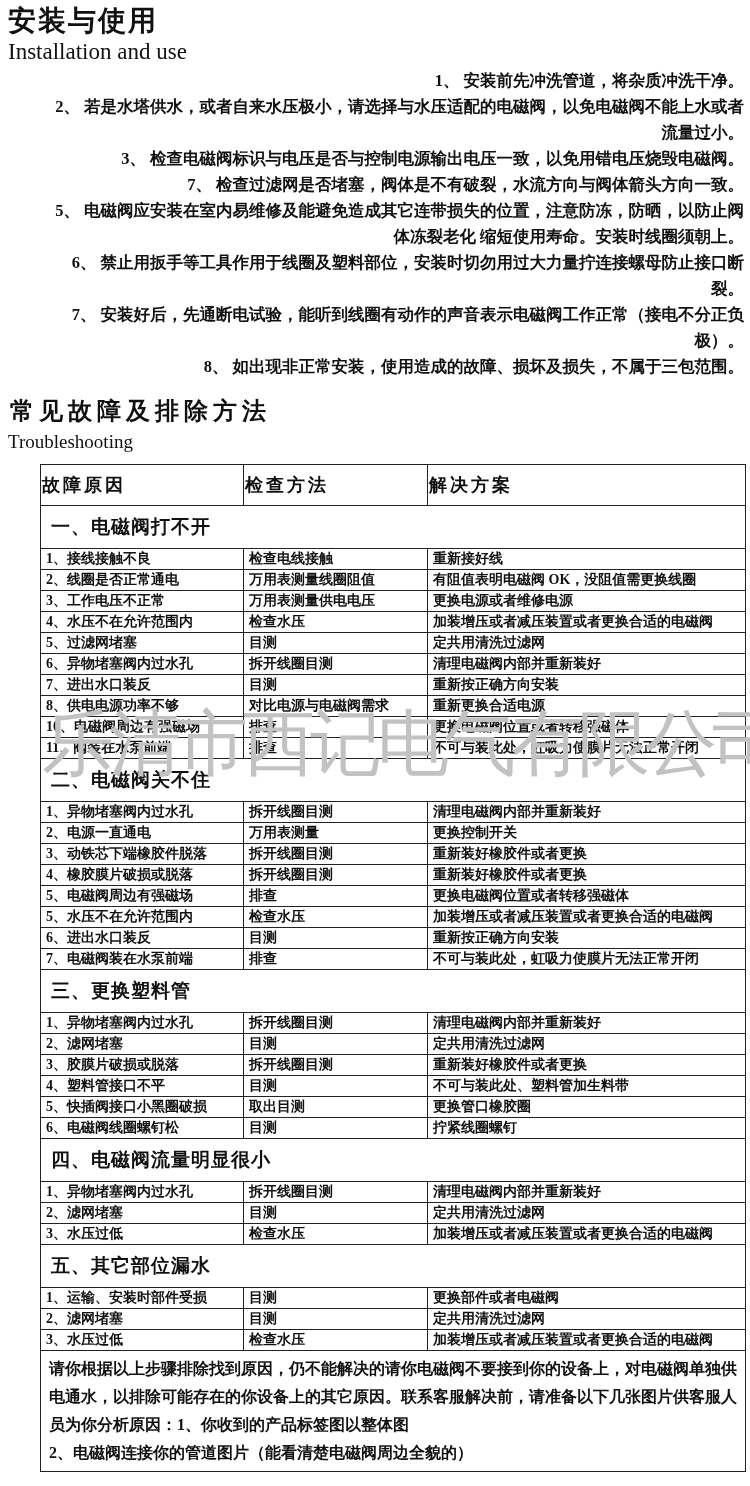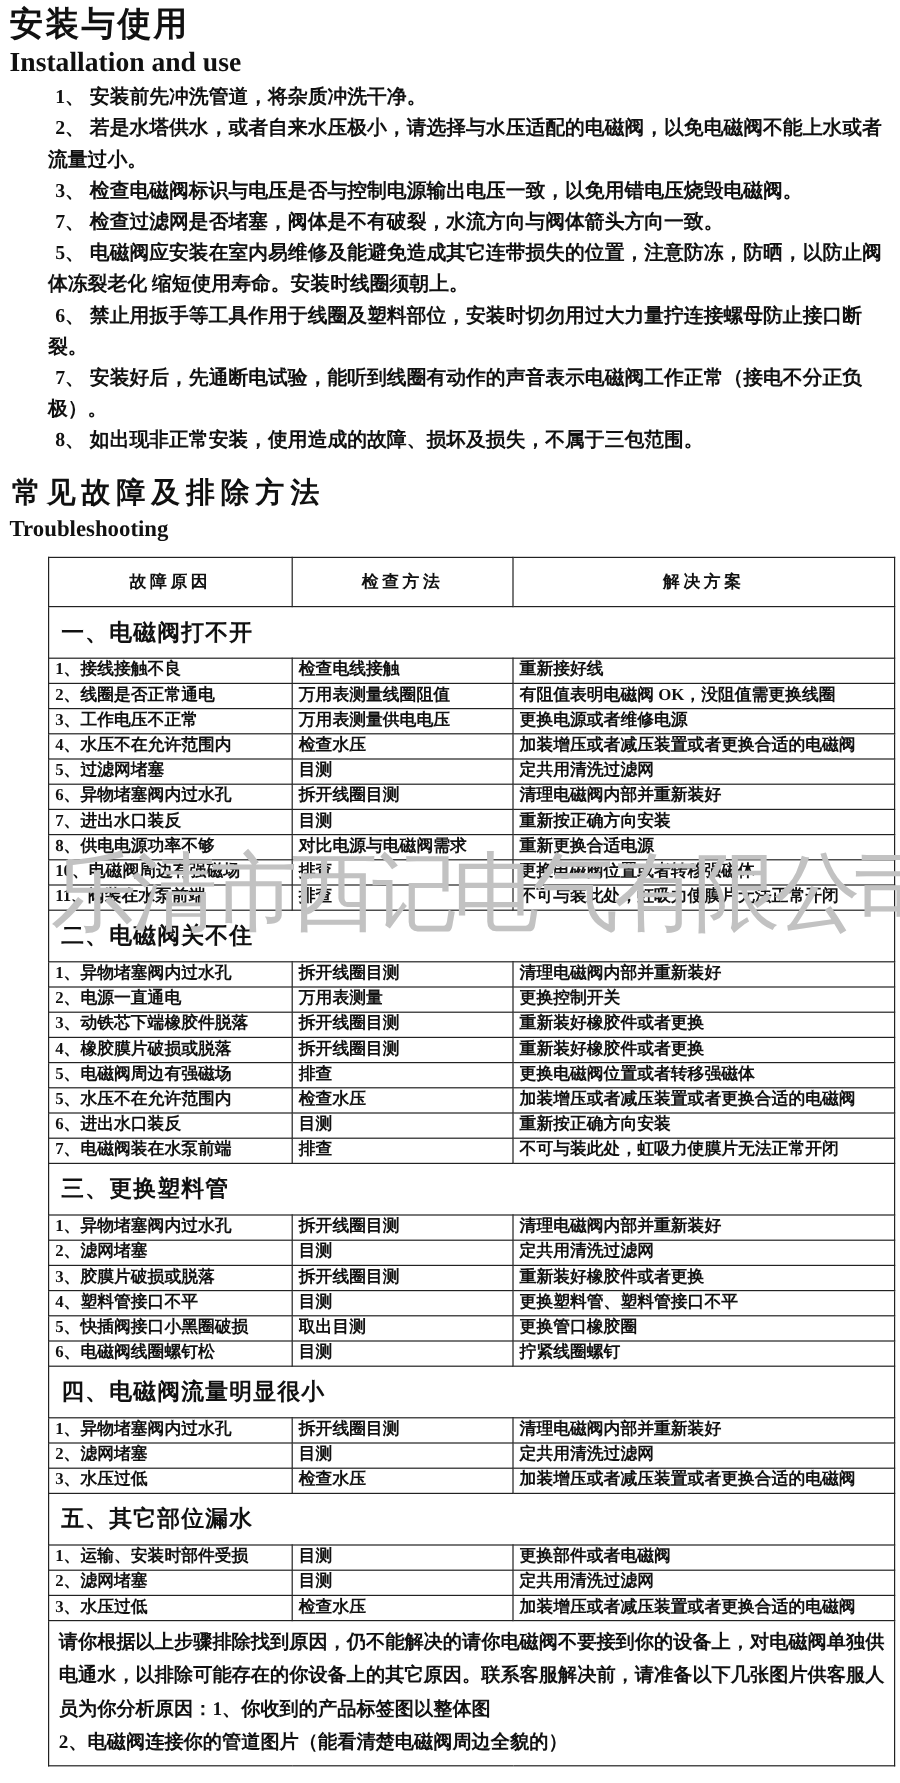--- a/index.html
+++ b/index.html
@@ -17,24 +17,24 @@
     overflow:hidden;
   }
   .page{position:relative;width:750px;height:1486px;}
 
   .zh-title{
     font-size:28px;font-weight:bold;
     margin:4px 0 0 8px;line-height:34px;
     letter-spacing:2px;
   }
   .en-title{
-    font-size:23px;font-weight:bold;
+    font-size:23px;font-weight:normal;
     margin:0 0 0 8px;line-height:28px;
   }
-  .install-list{margin:2px 6px 0 40px;}
+  .install-list{margin:2px 6px 0 40px;text-align:right;}
   .install-item{
     font-size:16.5px;font-weight:bold;
     line-height:26px;text-indent:6px;
   }
   .ts-zh{
     font-size:24px;font-weight:bold;
     margin:14px 0 0 10px;line-height:34px;
     letter-spacing:5px;
   }
   .ts-en{
@@ -42,22 +42,22 @@
   }
 
   table.ts-table{
     border-collapse:collapse;
     margin:8px 0 0 40px;
     width:705px;
     table-layout:fixed;
   }
   .ts-table th{
     border:1px solid var(--border);
-    font-size:14px;font-weight:bold;
-    text-align:center;
+    font-size:18px;font-weight:bold;
+    text-align:left;
     height:38px;
     letter-spacing:3px;
     margin-left:22px;
   }
   .ts-table td{border:1px solid var(--border);}
   td.section-title{
     font-size:19px;font-weight:bold;
     padding:8px 0 8px 10px;
     letter-spacing:1px;
   }
@@ -232,21 +232,21 @@
           <td class="data-cell">定共用清洗过滤网</td>
         </tr>
         <tr>
           <td class="data-cell">3、胶膜片破损或脱落</td>
           <td class="data-cell">拆开线圈目测</td>
           <td class="data-cell">重新装好橡胶件或者更换</td>
         </tr>
         <tr>
           <td class="data-cell">4、塑料管接口不平</td>
           <td class="data-cell">目测</td>
-          <td class="data-cell">更换塑料管、塑料管接口不平</td>
+          <td class="data-cell">不可与装此处、塑料管加生料带</td>
         </tr>
         <tr>
           <td class="data-cell">5、快插阀接口小黑圈破损</td>
           <td class="data-cell">取出目测</td>
           <td class="data-cell">更换管口橡胶圈</td>
         </tr>
         <tr>
           <td class="data-cell">6、电磁阀线圈螺钉松</td>
           <td class="data-cell">目测</td>
           <td class="data-cell">拧紧线圈螺钉</td>

